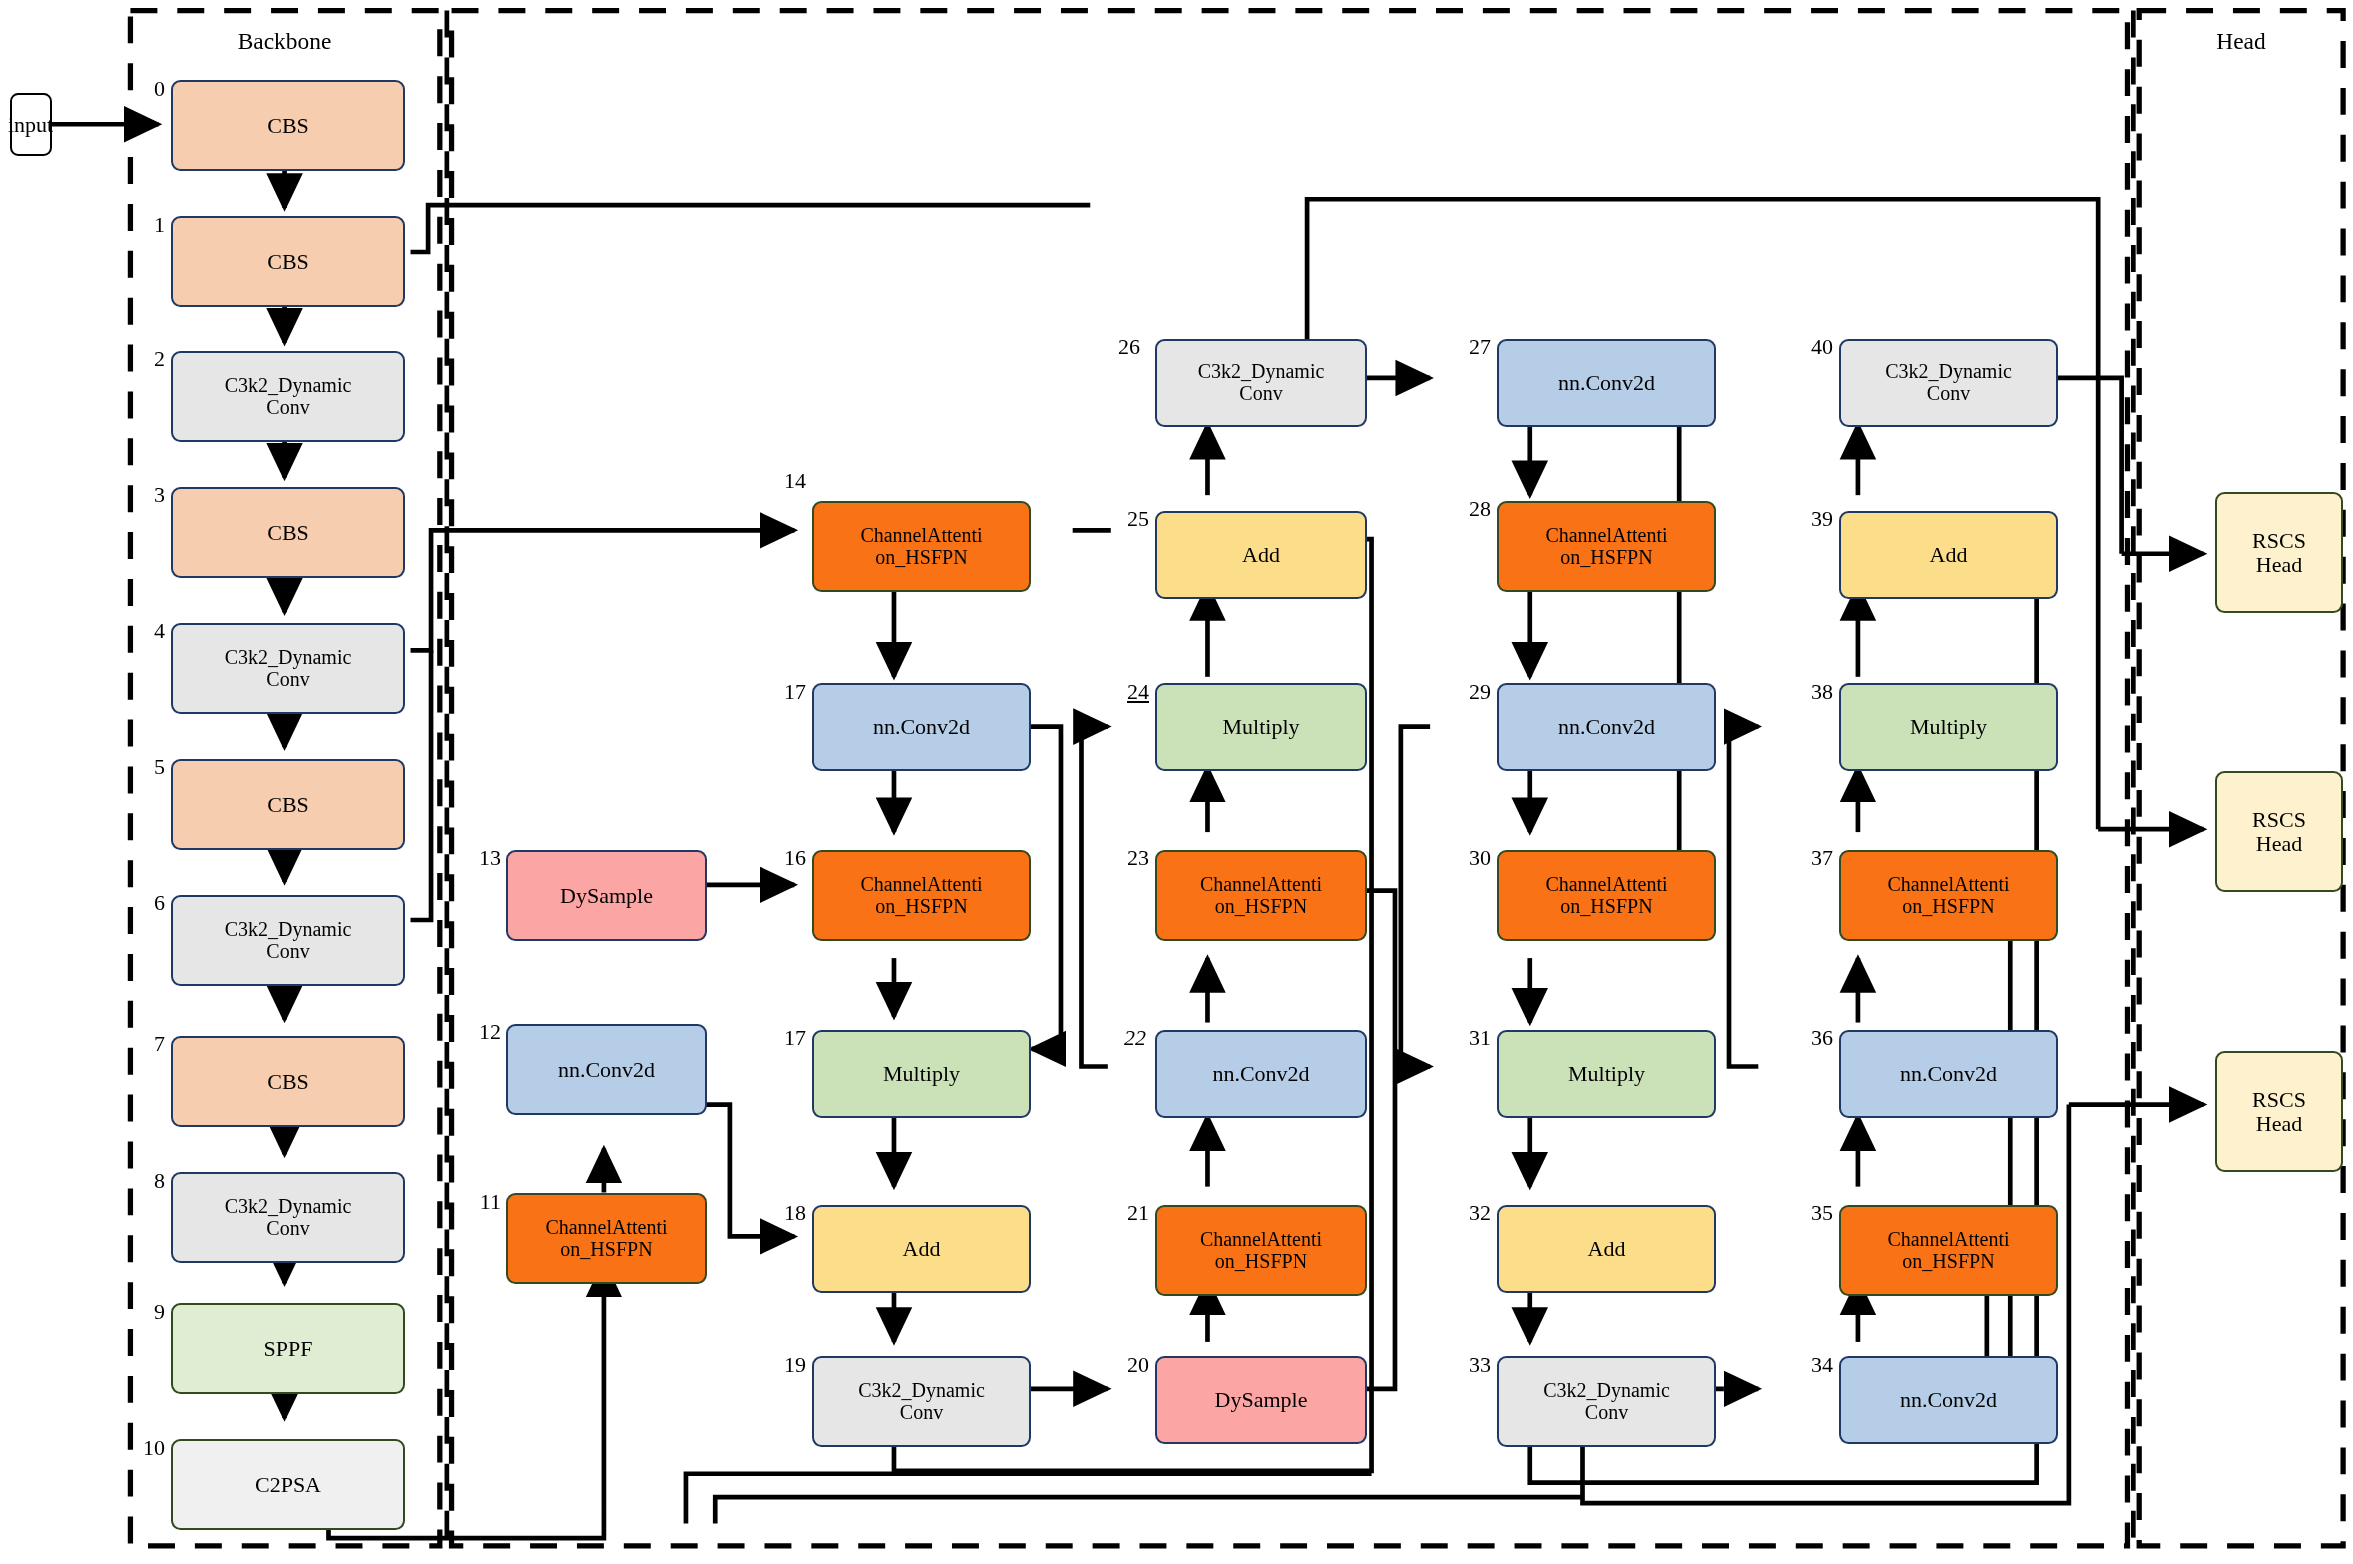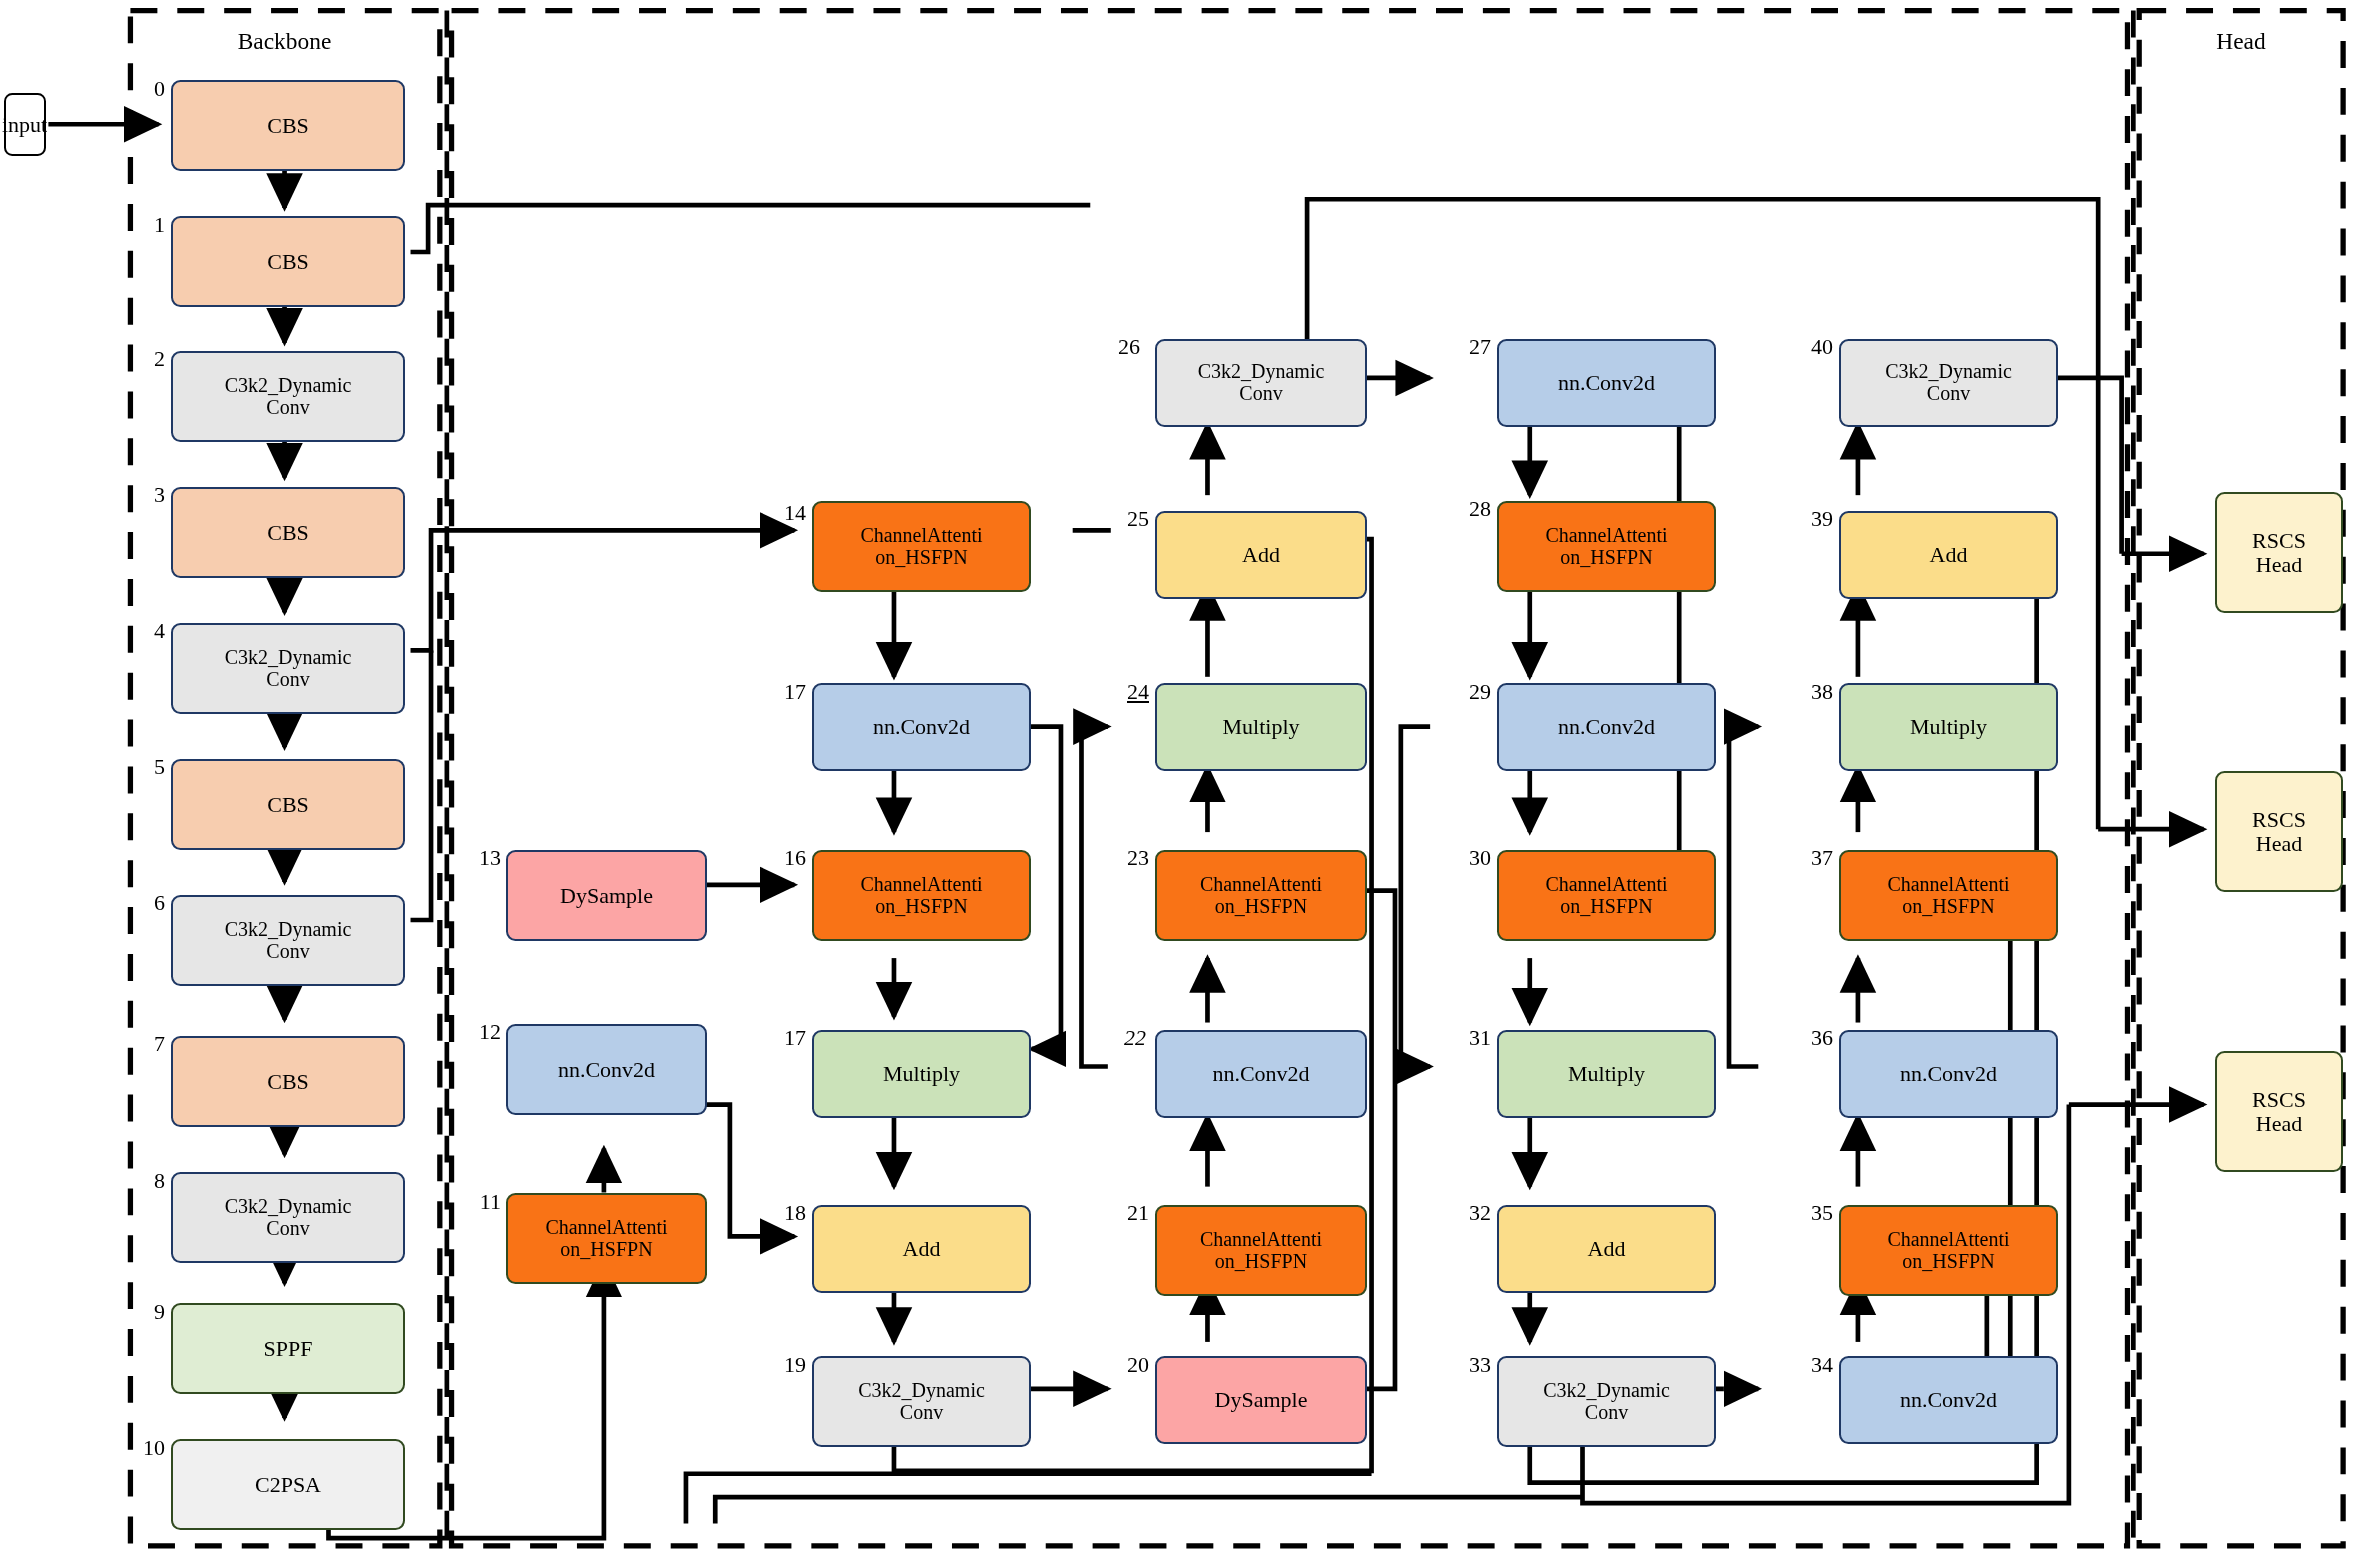--- a/index.html
+++ b/index.html
@@ -14,21 +14,21 @@
   .t-cbs{background:#f7cdaf;border:2.3px solid #1f3864;}
   .t-c3k2{background:#e6e6e6;border:2.3px solid #1f3864;}
   .t-sppf{background:#dfedd3;border:2.3px solid #314a20;}
   .t-c2psa{background:#f0f0f0;border:2.3px solid #314a20;}
   .t-ca{background:#f97316;border:2.3px solid #314a20;text-align:center;}
   .t-conv{background:#b6cde8;border:2.3px solid #1f3864;}
   .t-dysample{background:#fca5a5;border:2.3px solid #1f3864;}
   .t-multiply{background:#cbe2b9;border:2.3px solid #1f3864;}
   .t-add{background:#fbdd8a;border:2.3px solid #1f3864;}
   .t-head{background:#fdf2cd;border:2.3px solid #314a20;}
-  .t-input{background:#ffffff;border:2.3px solid #000000;}
+  .t-input{background:#ffffff;border:2.3px solid #000000;margin-left:6px;}
   .fs-md{font-size:22px;}
   .fs-sm{font-size:20px;}
 </style>
 </head>
 <body>
 
 <div id="canvas">
 
   <svg class="wires" viewBox="0 0 4016 2669">
     <defs>
@@ -233,21 +233,21 @@
         <span>nn.Conv2d</span>
       </div>
       <div class="idx" style="left: 461px; top: 1019px; width: 40px;">12</div>
       <div class="node t-dysample fs-md" style="left: 506px; top: 850px; width: 201px; height: 91px;">
         <span>DySample</span>
       </div>
       <div class="idx" style="left: 461px; top: 845px; width: 40px;">13</div>
       <div class="node t-ca fs-sm" style="left: 812px; top: 501px; width: 219px; height: 91px;">
         <span>ChannelAttenti<br>on_HSFPN</span>
       </div>
-      <div class="idx" style="left: 766px; top: 500px; width: 40px;">14</div>
+      <div class="idx" style="left: 766px; top: 468px; width: 40px;">14</div>
       <div class="node t-conv fs-md" style="left: 812px; top: 683px; width: 219px; height: 88px;">
         <span>nn.Conv2d</span>
       </div>
       <div class="idx" style="left: 766px; top: 679px; width: 40px;">17</div>
       <div class="node t-ca fs-sm" style="left: 812px; top: 850px; width: 219px; height: 91px;">
         <span>ChannelAttenti<br>on_HSFPN</span>
       </div>
       <div class="idx" style="left: 766px; top: 845px; width: 40px;">16</div>
       <div class="node t-multiply fs-md" style="left: 812px; top: 1030px; width: 219px; height: 88px;">
         <span>Multiply</span>

